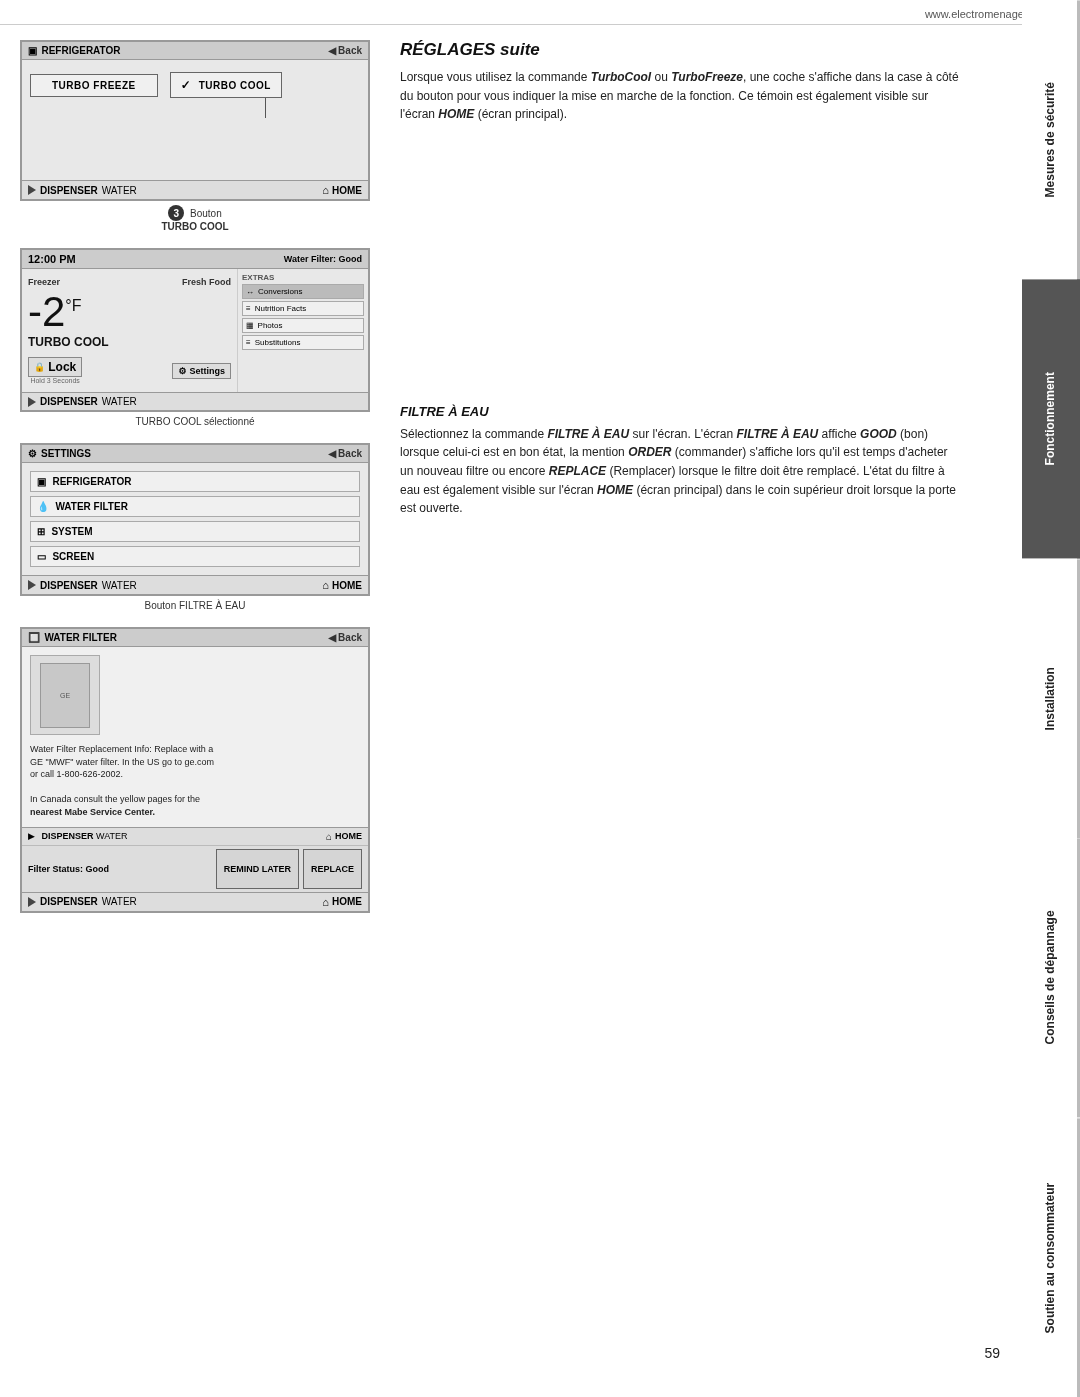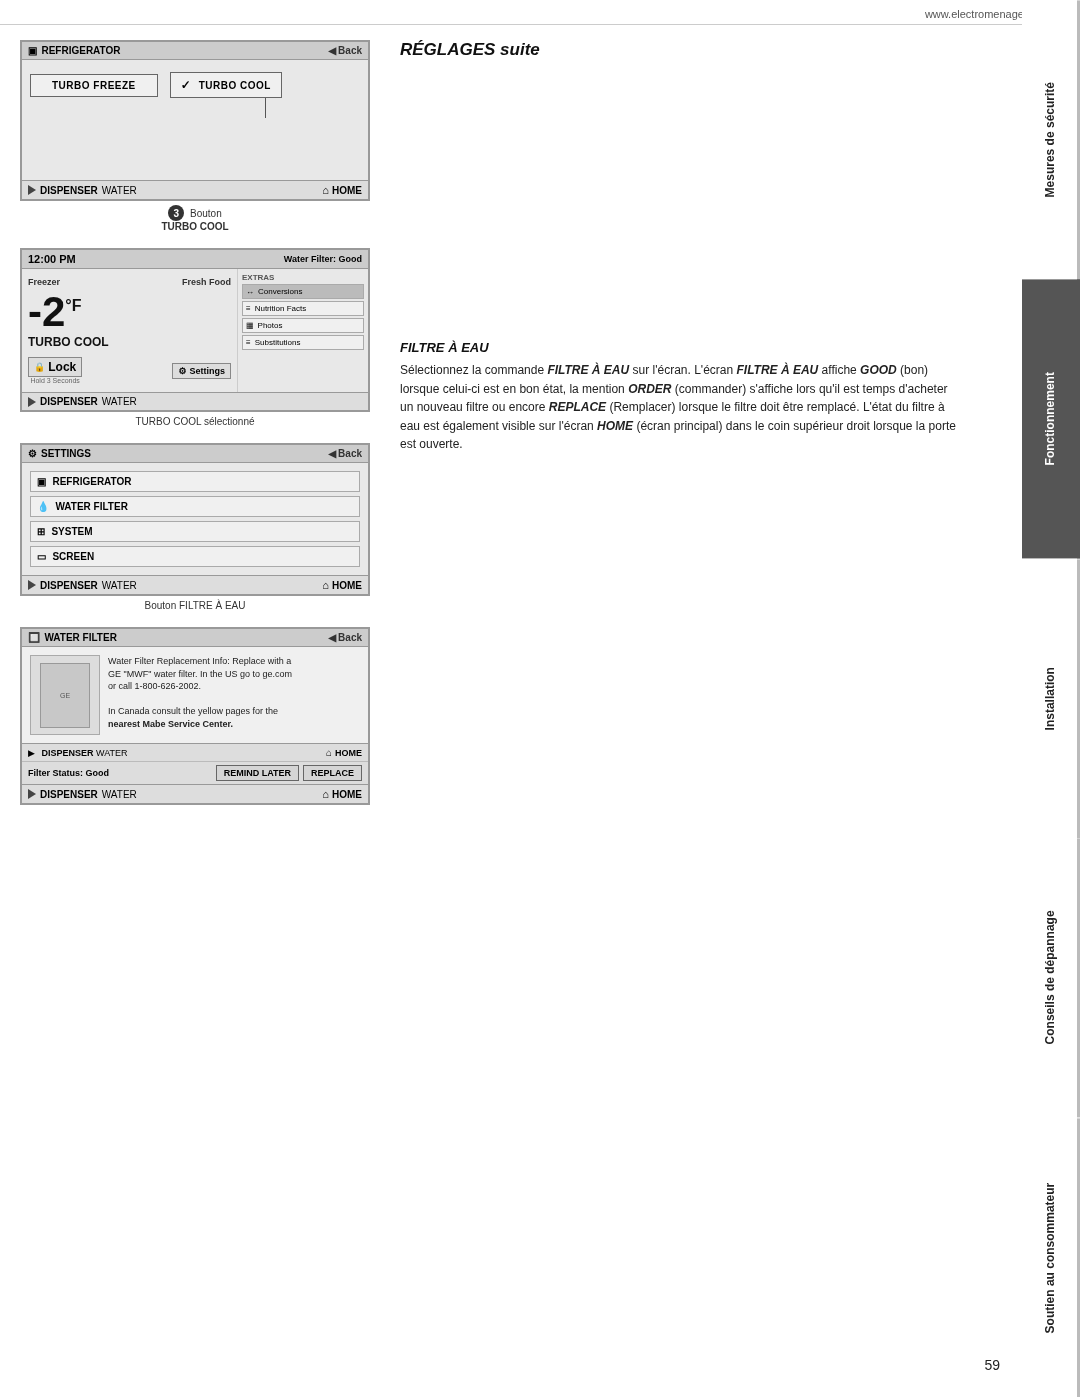--- a/index.html
+++ b/index.html
@@ -175,21 +175,21 @@
       flex: 1;
       padding: 8px 6px;
       border-right: 1px solid #ccc;
     }
     .screen2-right {
       width: 130px;
       padding: 4px;
     }
     .temp-display {
       font-size: 42px;
-      font-weight: bold;
+      font-weight: normal;
       color: #111;
       line-height: 1;
     }
     .temp-sup {
       font-size: 16px;
       vertical-align: super;
     }
     .turbo-cool-label {
       font-size: 13px;
       font-weight: bold;
@@ -302,20 +302,21 @@
       background: #f0f0f0;
       text-transform: uppercase;
     }
 
     
     .screen4-body {
       background: #f0f0f0;
       padding: 8px;
       display: flex;
       gap: 8px;
+      flex-direction: column;
     }
     .filter-image-box {
       width: 70px;
       min-height: 80px;
       border: 1px solid #aaa;
       background: #ddd;
       display: flex;
       align-items: center;
       justify-content: center;
       flex-shrink: 0;
@@ -351,21 +352,21 @@
     }
     .filter-btns {
       display: flex;
       gap: 4px;
     }
     .filter-btn {
       font-size: 9px;
       font-weight: bold;
       border: 1.5px solid #666;
       background: #d5d5d5;
-      padding: 2px 7px;
+      padding: 14px 7px;
       text-transform: uppercase;
     }
 
     
     .caption {
       text-align: center;
       font-size: 10px;
       color: #333;
       margin-top: 2px;
     }
@@ -391,21 +392,21 @@
       color: #222;
     }
     .body-text b {
       font-weight: bold;
       font-style: italic;
     }
 
     
     .page-number {
       position: absolute;
-      bottom: 24px;
+      bottom: 36px;
       right: 80px;
       font-size: 14px;
       color: #222;
     }
 
     
     .numbered-circle {
       display: inline-flex;
       align-items: center;
       justify-content: center;
@@ -684,20 +685,23 @@
     </div>
 
   </div>
 
   <div class="right-col">
 
     <div style="margin-bottom: 30px;">
       <div class="section-title">
         <span>RÉGLAGES suite</span>
       </div>
+      <p class="body-text">
+        Lorsque vous utilisez la commande <b>TurboCool</b> ou <b>TurboFreeze</b>, une coche s'affiche dans la case à côté du bouton pour vous indiquer la mise en marche de la fonction. Ce témoin est également visible sur l'écran <b>HOME</b> (écran principal).
+      </p>
     </div>
 
     <div style="margin-top: 280px;">
       <div class="section-subtitle">
         <span>FILTRE À EAU</span>
       </div>
       <p class="body-text">
         Sélectionnez la commande <b>FILTRE À EAU</b> sur l'écran. L'écran <b>FILTRE À EAU</b> affiche <b>GOOD</b> (bon) lorsque celui-ci est en bon état, la mention <b>ORDER</b> (commander) s'affiche lors qu'il est temps d'acheter un nouveau filtre ou encore <b>REPLACE</b> (Remplacer) lorsque le filtre doit être remplacé. L'état du filtre à eau est également visible sur l'écran <b>HOME</b> (écran principal) dans le coin supérieur droit lorsque la porte est ouverte.
       </p>
     </div>

